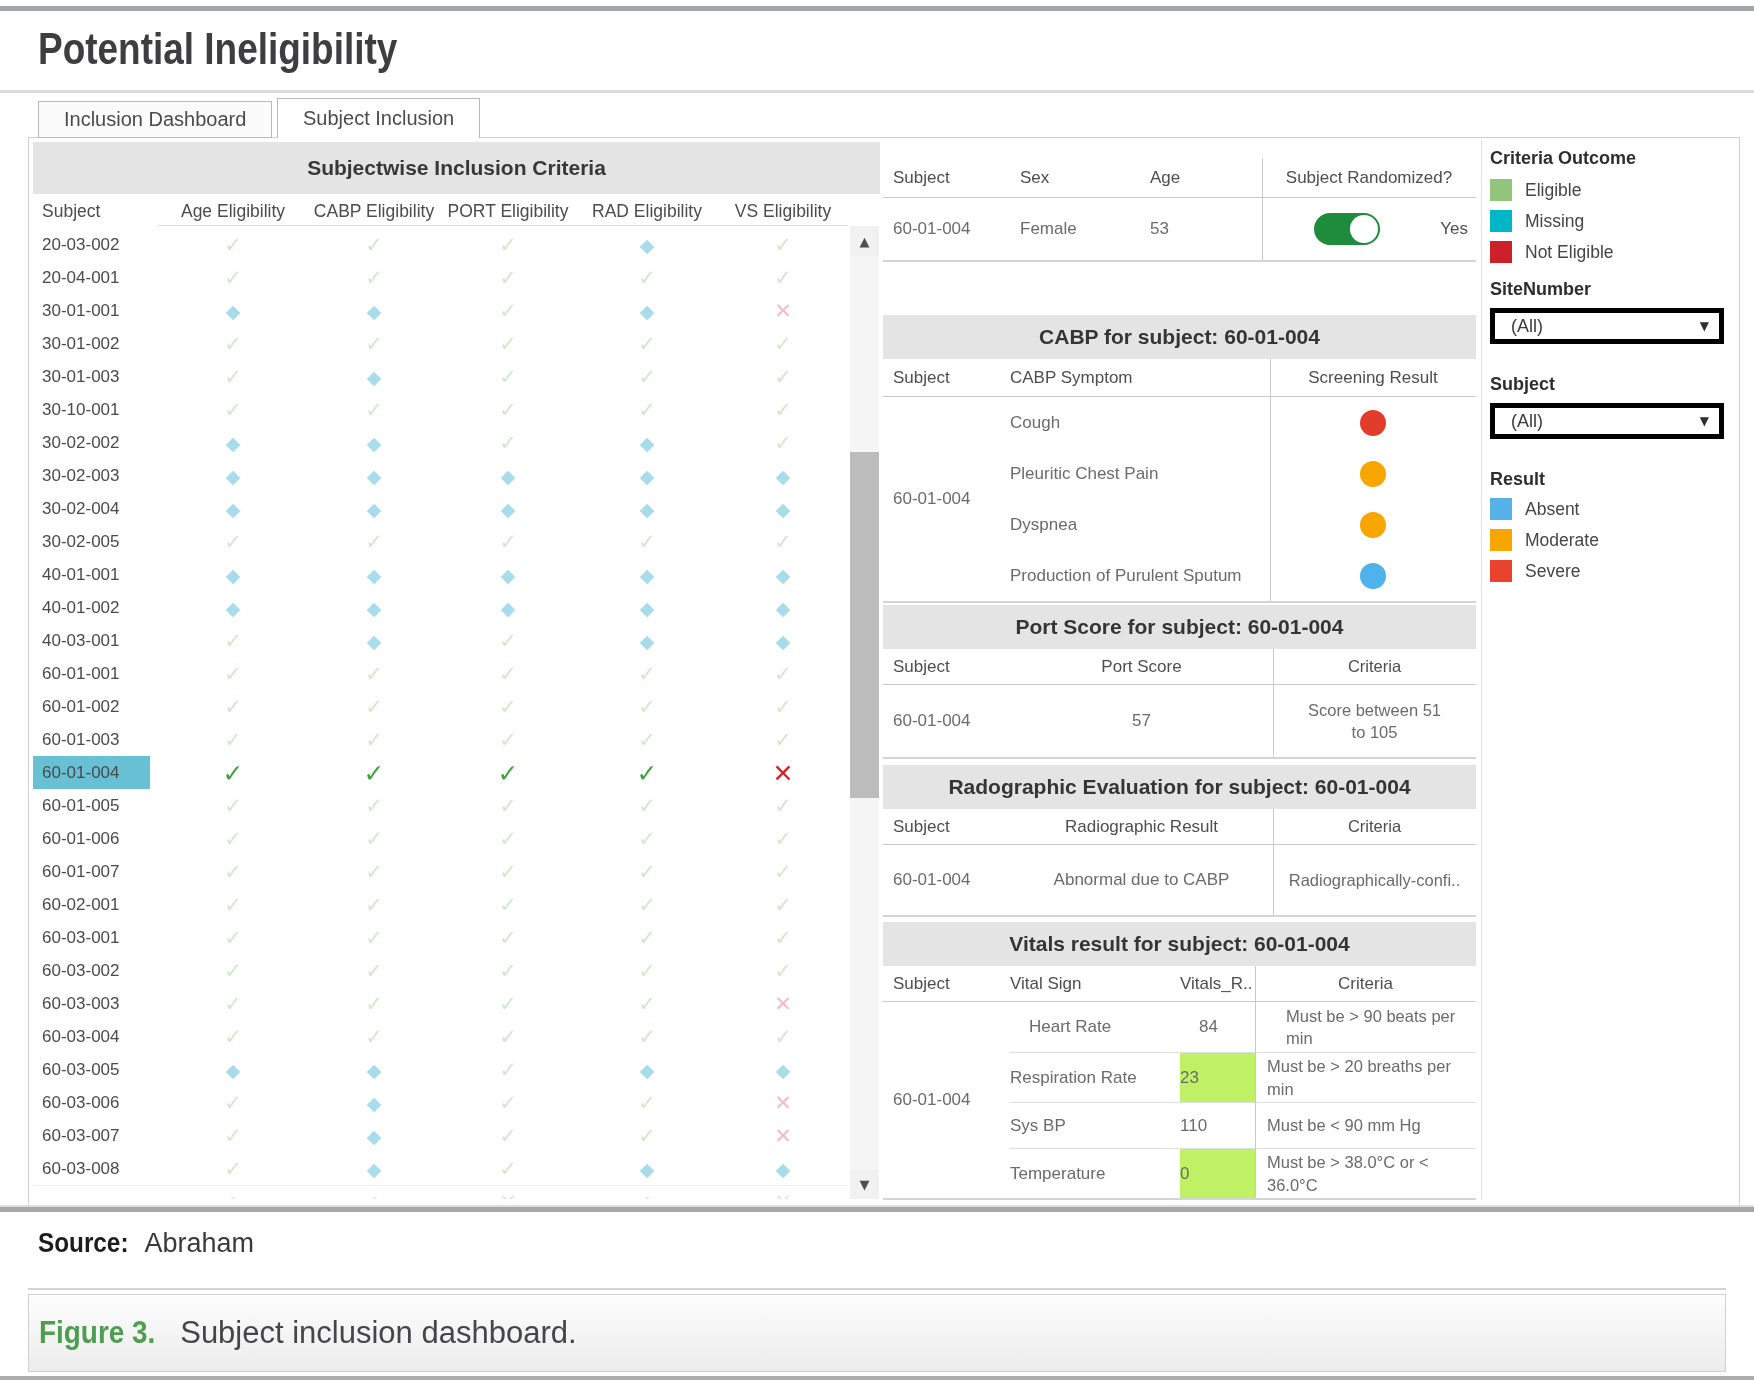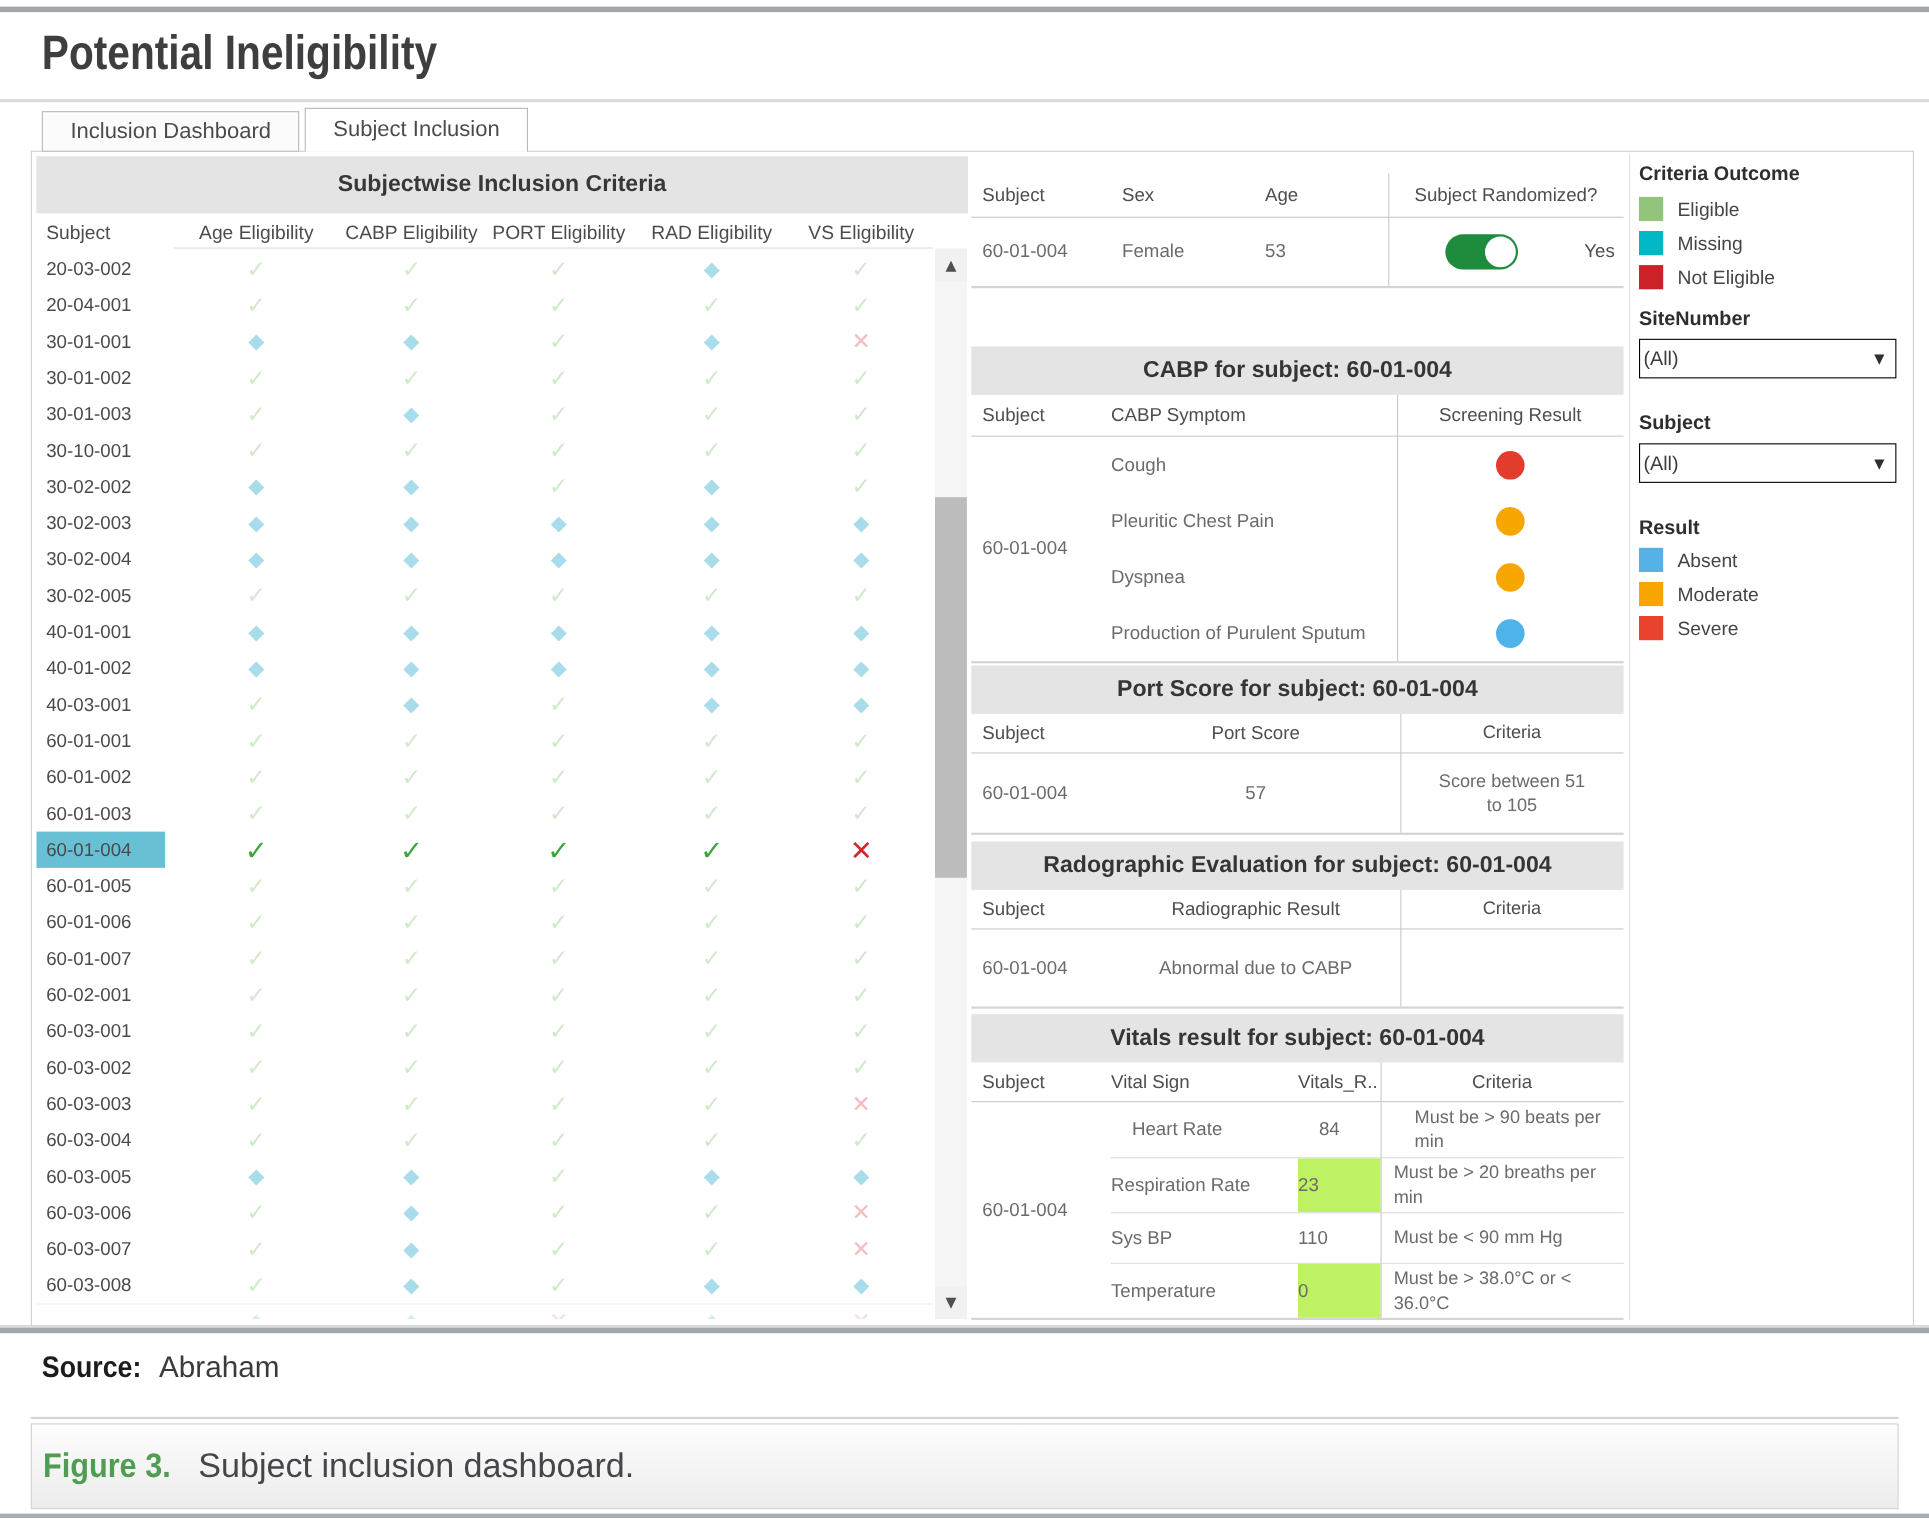--- a/index.html
+++ b/index.html
@@ -113,22 +113,22 @@
   .v-crit { flex:1; display:flex; align-items:center; padding-left:12px; padding-right:4px;
             font-size:16.5px; line-height:1.35; }
 
   
   .legend { position:absolute; left:1490px; top:148px; width:246px; }
   .lg-title { font-size:18px; font-weight:bold; color:#2e2e30; margin-bottom:10px; }
   .lg-item { display:flex; align-items:center; margin-bottom:9px; }
   .lg-swatch { width:22px; height:22px; margin-right:13px; flex:0 0 auto; }
   .lg-label { font-size:17.5px; color:#454547; }
   .lg-filter-title { font-size:18px; font-weight:bold; color:#2e2e30; margin:16px 0 8px 0; }
-  .lg-select { position:relative; width:234px; height:36px; border:1px solid #000000; background:#fff;
-               display:flex; align-items:center; padding:0 3px; font-size:18px; color:#3c3c3e; }
+  .lg-select { position:relative; width:234px; height:36px; border:5px solid #000000; background:#fff;
+               display:flex; align-items:center; padding:0 16px; font-size:18px; color:#3c3c3e; }
   .lg-select .arrow { position:absolute; right:10px; top:50%; transform:translateY(-50%);
                       font-size:12px; color:#2e2e30; font-family:"DejaVu Sans", sans-serif; }
   .spacer-lg { height:14px; }
 
   
   .bottom-band { position:absolute; left:0; top:1205px; width:100%; height:7px; background:#a3a7a9;
                  border-top:2px solid #dedede; }
   .source-row { position:absolute; left:38px; top:1228px; font-size:27px; color:#3a3a3c; }
   .source-label { font-weight:bold; color:#1c1c1e; transform:scaleX(.9); transform-origin:left center;
                   display:inline-block; }
@@ -498,20 +498,21 @@
     <div class="panel-table">
       <div class="vline"></div>
       <div class="p-head">
         <div class="cell c-psubj pad-l">Subject</div>
         <div class="cell c-mid ctr">Radiographic Result</div>
         <div class="cell c-crit ctr">Criteria</div>
       </div>
       <div class="p-data">
         <div class="cell c-psubj pad-l">60-01-004</div>
         <div class="cell c-mid ctr">Abnormal due to CABP</div>
+        <div class="cell c-crit ctr">Radiographically-confi..</div>
       </div>
     </div>
   </div>
 
   <div class="panel p-vitals">
     <div class="panel-band">Vitals result for subject: 60-01-004</div>
     <div class="panel-table">
       <div class="vline"></div>
       <div class="p-head">
         <div class="cell c-vsubj pad-l">Subject</div>

